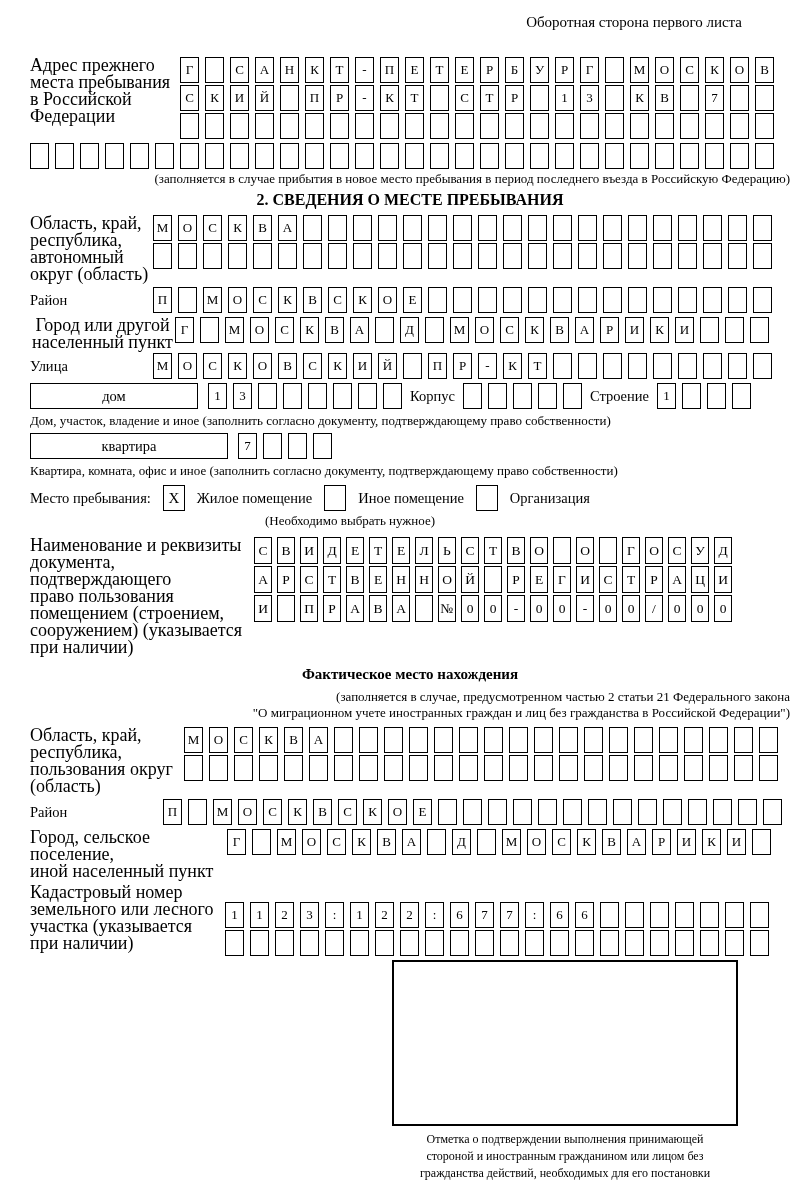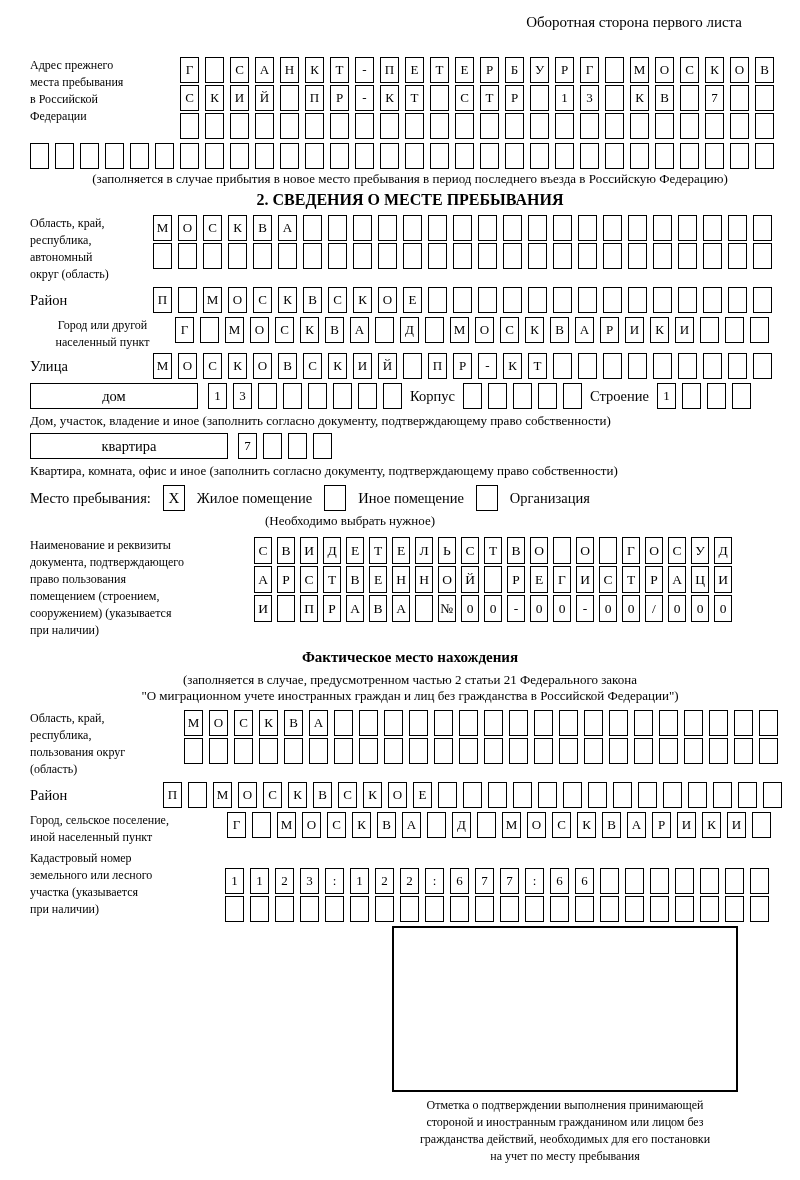--- a/index.html
+++ b/index.html
@@ -1,33 +1,33 @@
 <!DOCTYPE html>
 <html><head>
 <meta charset="utf-8">
 <style>
   * { box-sizing: border-box; margin: 0; padding: 0; }
   html,body { background:#fff; }
   body { width:800px; height:1180px; overflow:hidden; font-family:"Liberation Serif", serif; color:#000; }
   .page { width:800px; height:1180px; padding:14px 10px 0 30px; }
   .header-note { text-align:right; padding-right:48px; font-size:15px; margin-bottom:26px; }
   .row { display:flex; align-items:flex-start; }
-  .lbl { font-size:12px; line-height:17px; flex:none; }
+  .lbl { font-size:18px; line-height:17px; flex:none; }
   .lbl-inline { font-size:14.5px; line-height:26px; flex:none; }
   .w150{width:150px;} .w123{width:123px;} .w145{width:145px;text-align:center;} .w224{width:224px;}
   .w154{width:154px;} .w133{width:133px;} .w197{width:197px;} .w195{width:195px;}
   .cellcol { display:flex; flex-direction:column; }
   .cells { display:flex; gap:6px; flex:none; margin-bottom:2px; }
   .cell { flex:none; width:19px; height:26px; border:1.6px solid #000; display:flex;
           align-items:center; justify-content:center; font-size:13px; background:#fff; }
   .tight { gap:5px; }
   .tight .cell { width:18px; height:27px; font-size:13.5px; }
   .fullrow { margin-bottom:2px; }
   .caption { font-size:13px; line-height:16px; }
-  .center { text-align:center; }
+  .center { text-align:right; }
   .sec-title { font-size:16px; font-weight:bold; text-align:center; margin:4px 0 6px 0; }
   .sub-title { font-size:15px; font-weight:bold; text-align:center; margin:4px 0 6px 0; }
   .widebox { flex:none; height:26px; border:1.6px solid #000; display:flex; align-items:center;
              justify-content:center; font-size:14.5px; }
   .dom-box { width:168px; margin-right:10px; }
   .kv-box { width:198px; margin-right:10px; }
   .mid-lbl { font-size:14.5px; line-height:26px; flex:none; padding:0 8px; }
   .checkbox { flex:none; width:22px; height:26px; border:1.7px solid #000; display:flex;
               align-items:center; justify-content:center; font-size:15px; }
   .opt-lbl { font-size:14.5px; line-height:26px; flex:none; }

